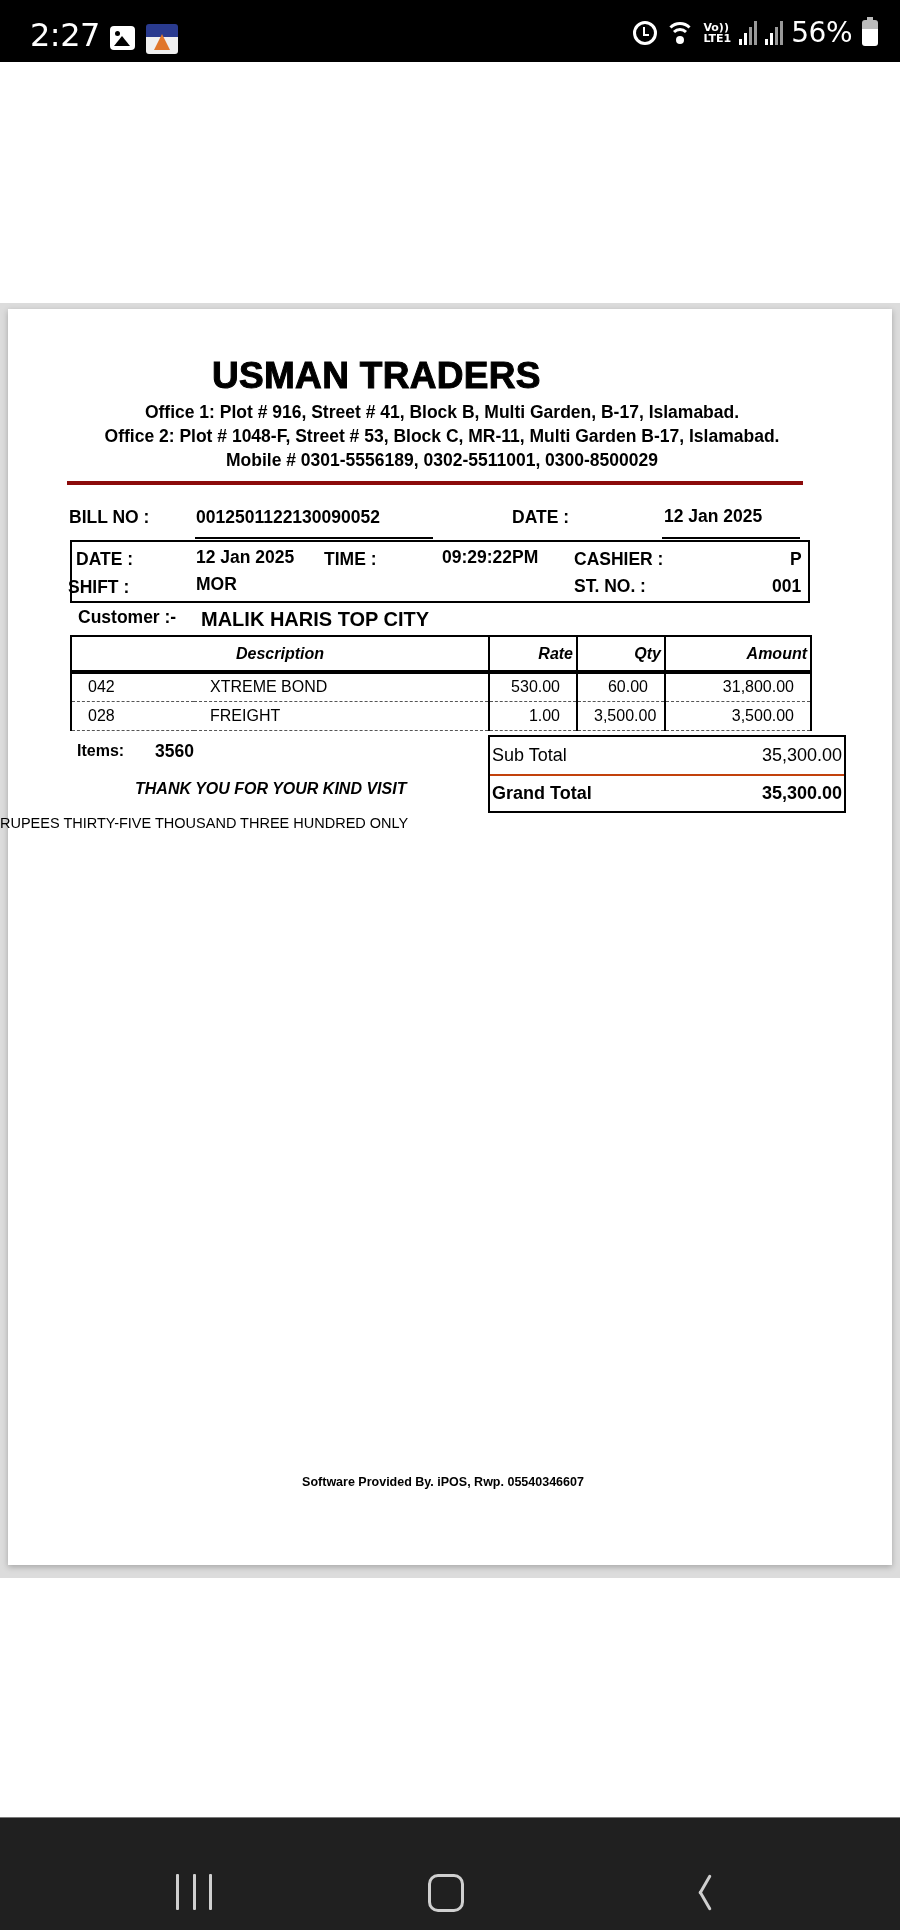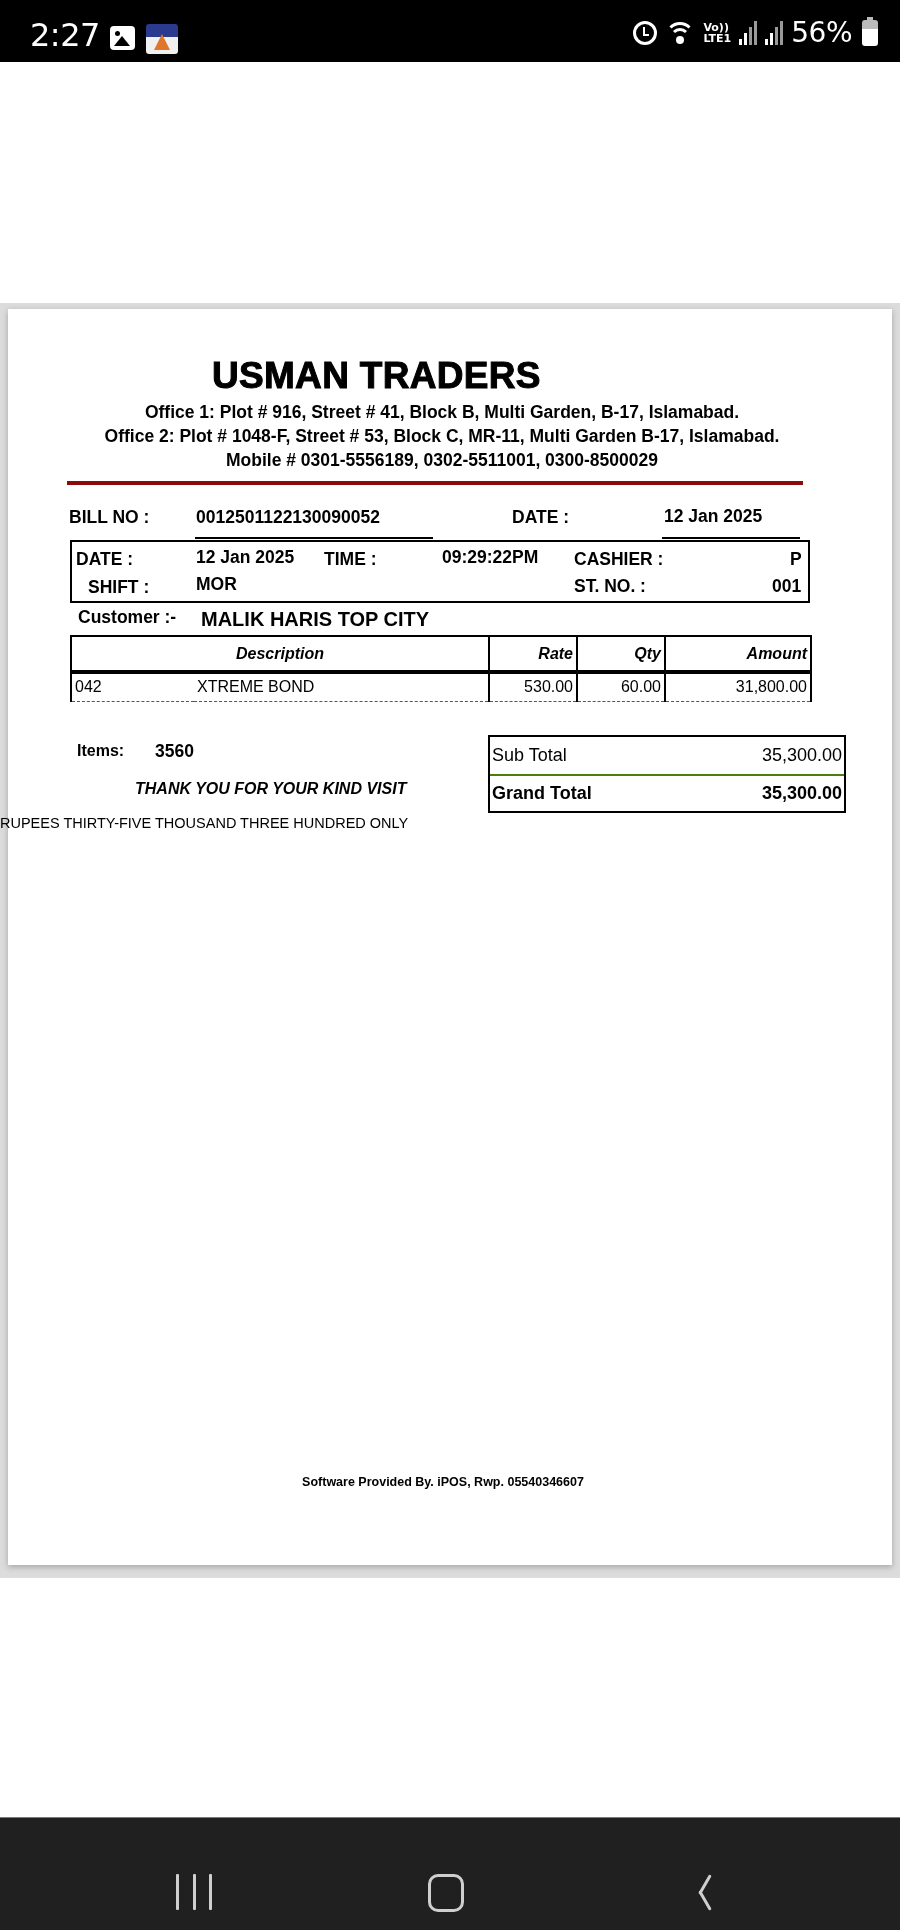--- a/index.html
+++ b/index.html
@@ -51,40 +51,40 @@
   .date-top-val { left: 664px; top: 506px; }
   .date-top-ul { position: absolute; left: 662px; top: 537px; width: 138px; height: 2px; background: #000; }
 
   .infobox { position: absolute; left: 70px; top: 540px; width: 740px; height: 63px; border: 2px solid #000; }
   .info-date-lbl { left: 76px; top: 549px; }
   .info-date-val { left: 196px; top: 547px; }
   .info-time-lbl { left: 324px; top: 549px; }
   .info-time-val { left: 442px; top: 547px; }
   .info-cashier-lbl { left: 574px; top: 549px; }
   .info-cashier-val { left: 790px; top: 549px; }
-  .info-shift-lbl { left: 88px; top: 577px; }
+  .info-shift-lbl { left: 68px; top: 577px; }
   .info-shift-val { left: 196px; top: 574px; }
   .info-stno-lbl { left: 574px; top: 576px; }
   .info-stno-val { left: 772px; top: 576px; }
 
   .cust-lbl { left: 78px; top: 607px; font-size: 17.5px; font-weight: bold; }
   .cust-val { left: 201px; top: 608px; font-size: 20px; font-weight: bold; }
 
   
   .tbl { position: absolute; left: 70px; top: 635px; width: 740px; border-collapse: collapse; table-layout: fixed; }
   .tbl th { height: 36px; font-size: 16px; font-style: italic; font-weight: bold; border: 2px solid #000; border-bottom: 4px solid #000; padding: 0 3px; }
-  .tbl td { height: 29px; font-size: 16px; padding: 0 3px; border-left: 2px solid #000; border-right: 2px solid #000; border-bottom: 1.5px dashed #555; }
+  .tbl td { height: 29px; font-size: 16px; padding: 0 16px; border-left: 2px solid #000; border-right: 2px solid #000; border-bottom: 1.5px dashed #555; }
   .tbl td.code { border-right: none; }
   .tbl td.desc { border-left: none; }
   .tbl .num { text-align: right; }
   .tbl tbody tr:last-child td { border-bottom: 1.5px dashed #555; }
 
   .totals { position: absolute; left: 488px; top: 735px; width: 358px; border: 2px solid #000; }
   .tot-row { height: 37px; display: flex; align-items: center; justify-content: space-between; padding: 0 2px 0 2px; font-size: 18px; }
-  .tot-row + .tot-row { border-top: 2px solid #4d7c0f; }
+  .tot-row + .tot-row { border-top: 2px solid #c2410c; }
   .tot-row.grand { font-weight: bold; font-size: 18px; }
 
   .items-lbl { left: 77px; top: 742px; font-size: 16px; font-weight: bold; }
   .items-val { left: 155px; top: 741px; font-size: 17.5px; font-weight: bold; }
   .thanks { left: 135px; top: 780px; font-size: 16px; font-weight: bold; font-style: italic; }
   .rupees { left: 0; width: 874px; text-align: left; top: 815px; font-size: 14.5px; }
 
   .footer-credit { left: 0; width: 886px; text-align: center; top: 1475px; font-size: 12.5px; font-weight: bold; }
 
   
@@ -181,20 +181,27 @@
     </tr>
   </thead>
   <tbody>
     <tr>
       <td class="code">042</td>
       <td class="desc">XTREME BOND</td>
       <td class="num">530.00</td>
       <td class="num">60.00</td>
       <td class="num">31,800.00</td>
     </tr>
+    <tr>
+      <td class="code">028</td>
+      <td class="desc">FREIGHT</td>
+      <td class="num">1.00</td>
+      <td class="num">3,500.00</td>
+      <td class="num">3,500.00</td>
+    </tr>
   </tbody>
 </table>
 
 <div class="abs items-lbl">Items:</div>
 <div class="abs items-val">3560</div>
 <div class="abs thanks">THANK YOU FOR YOUR KIND VISIT</div>
 
 <div class="totals">
   <div class="tot-row">
     <span>Sub Total</span>

